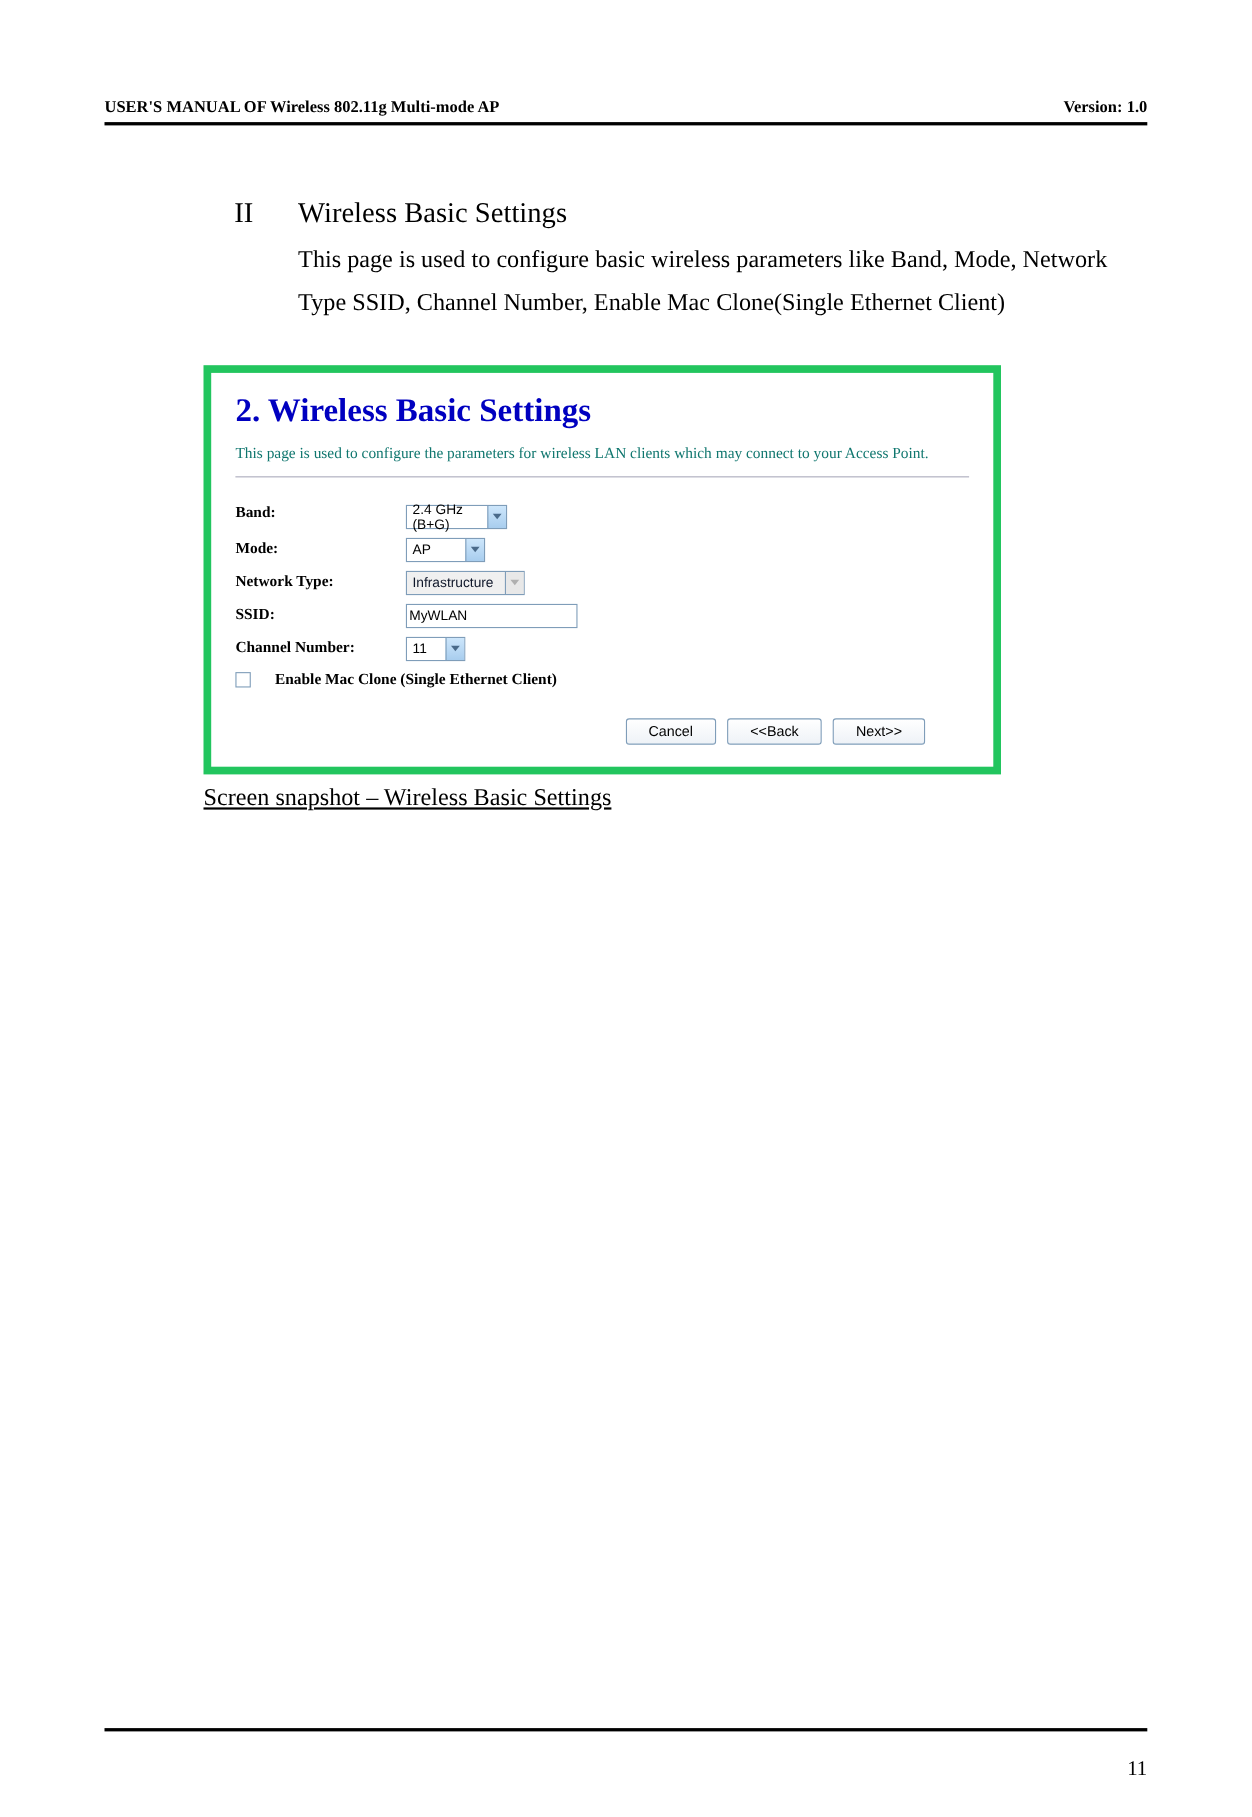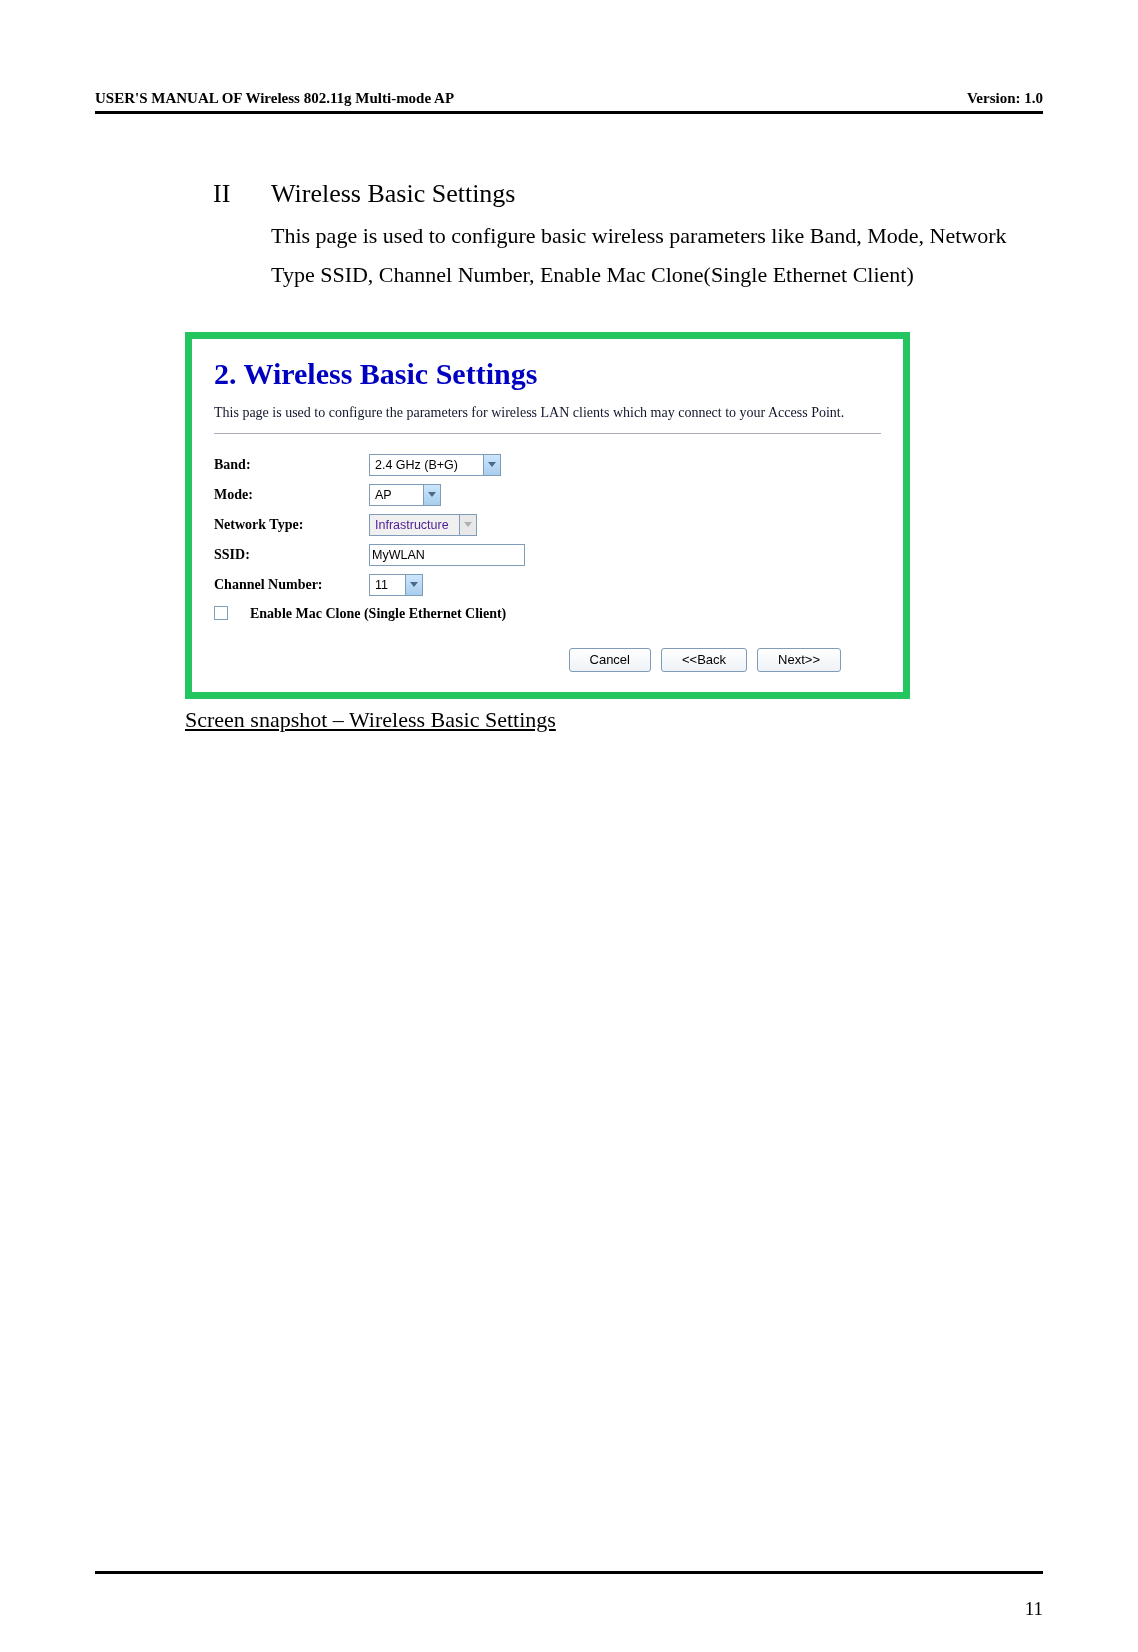--- a/index.html
+++ b/index.html
@@ -70,21 +70,21 @@
   .shot-title {
     font-family: "Times New Roman", serif;
     color: #0000c0;
     font-weight: bold;
     font-size: 30px;
     margin-bottom: 12px;
   }
   .shot-desc {
     font-family: "Times New Roman", serif;
     font-size: 14px;
-    color: #0f172a;
+    color: #0f766e;
     line-height: 1.4;
     margin-bottom: 10px;
   }
   .shot-hr {
     border: none;
     border-top: 1px solid #aab;
     margin: 8px 0 16px 0;
   }
   .form-table {
     border-collapse: collapse;
@@ -103,23 +103,23 @@
     font-family: Arial, sans-serif;
     font-size: 12.5px;
     border: 1px solid #7f9db9;
     background: #fff;
     padding: 1px 2px;
     height: 22px;
     display: inline-flex;
     align-items: center;
     position: relative;
   }
-  .sel-band { width: 132px; }
+  .sel-band { width: 92px; }
   .sel-mode { width: 72px; }
-  .sel-net  { width: 108px; color:#4c1d95; background:#f0f0f0;}
+  .sel-net  { width: 108px; color:#0f172a; background:#f0f0f0;}
   .sel-ch   { width: 54px; }
   .txt-ssid { width: 156px; }
   .sel .arrow {
     position: absolute;
     right: 0; top: 0; bottom: 0;
     width: 17px;
     background: linear-gradient(#cde6fb,#a8cdee);
     border-left: 1px solid #7f9db9;
     display: flex; align-items:center; justify-content:center;
   }

